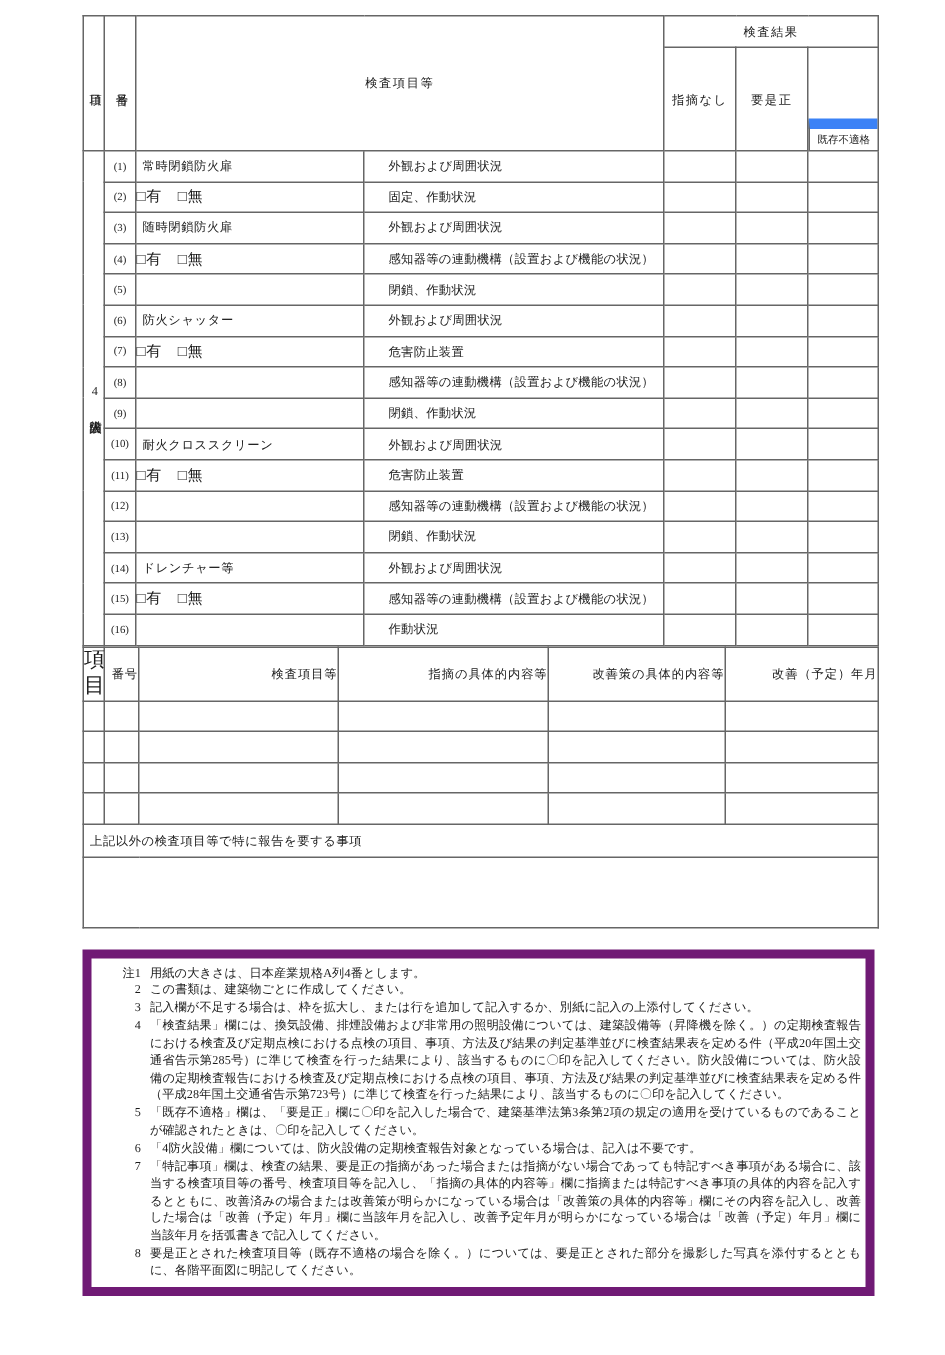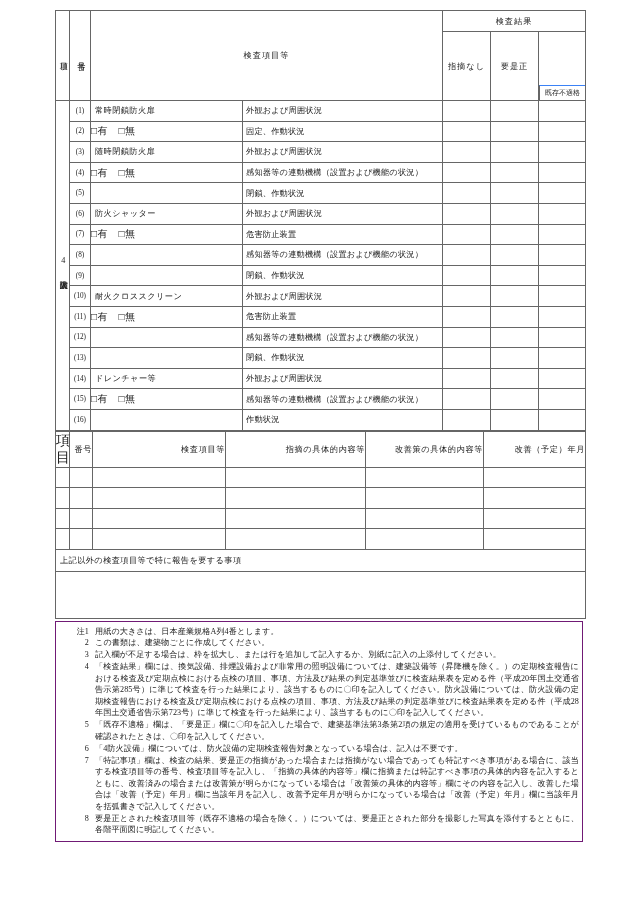--- a/index.html
+++ b/index.html
@@ -56,21 +56,21 @@
     line-height: 1.05;
     letter-spacing: 0px;
   }
   .vwrap {
     display: flex;
     align-items: center;
     justify-content: center;
     height: 100%;
   }
   .kison-box {
-    border-top: 1px solid #3b82f6;
+    border-top: 7px solid #3b82f6;
     border-left: 1px solid #666;
     font-size: 7px;
     text-align: center;
     height: 14px;
     line-height: 14px;
     margin-top: 12px;
     letter-spacing: 0px;
   }
   .cell-kison-outer {
     vertical-align: bottom;
@@ -91,21 +91,21 @@
     letter-spacing: 0.4px;
   }
   .chk {
     text-align: left;
     padding-right: 6px;
     font-size: 10px;
     letter-spacing: 0.5px;
   }
   .detail {
     font-size: 8.2px;
-    padding-left: 3px;
+    padding-left: 16px;
     letter-spacing: 0.2px;
   }
   .cat-cell {
     text-align: center;
     padding: 0;
   }
   .thick-top { border-top: 1.6px solid #555; }
 
   
   .band {
@@ -131,22 +131,22 @@
   .k-koumoku { width: 14px; }
   .k-bangou  { width: 23px; }
   .k-kensa   { width: 133px; }
   .k-shiteki { width: 140px; }
   .k-kaizen  { width: 118px; }
   .k-nengetsu{ width: 102px; }
   .big-blank { height: 46px; }
 
   
   .notes {
-    margin-top: 2px;
-    border: 1px solid #701a75;
+    margin-top: 14px;
+    border: 6px solid #701a75;
     width: 528px;
     padding: 4px 3px 5px 3px;
     box-sizing: border-box;
   }
   .note {
     display: flex;
     font-size: 8.1px;
     line-height: 1.42;
     letter-spacing: 0.1px;
     margin-bottom: 0.5px;

